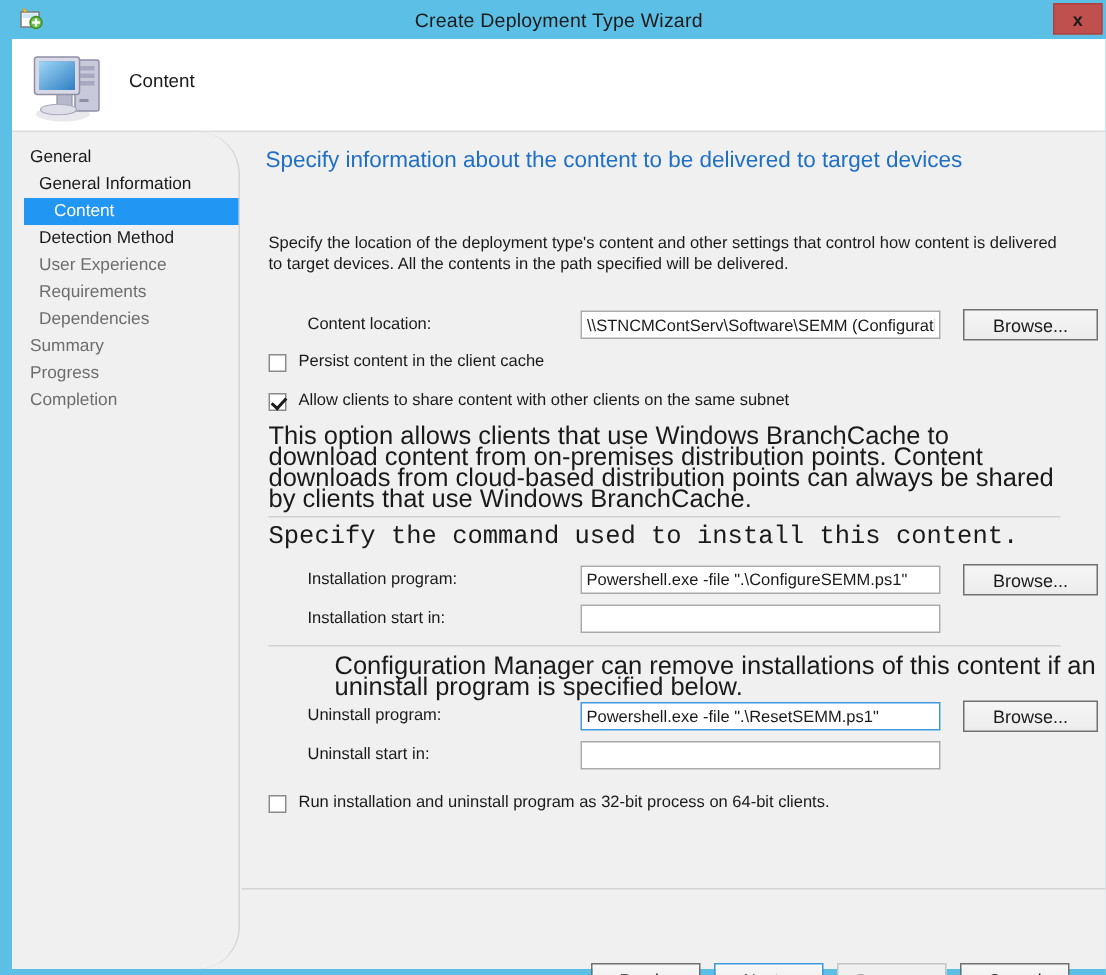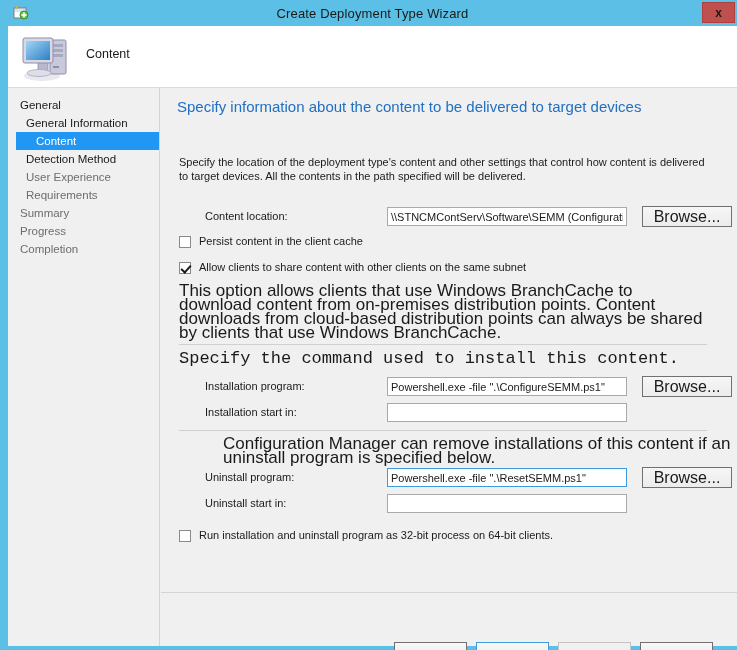--- a/index.html
+++ b/index.html
@@ -55,20 +55,21 @@
   .body{
     position:absolute;left:4px;top:88px;width:729px;height:558px;
     background:#f0f0f0;
   }
   .sidebar{
     position:absolute;left:0;top:0;width:152px;height:558px;
     background:#f0f0f0;
     border-right:1px solid #d4d4d4;
     box-sizing:border-box;
     padding-top:8px;
+    border-radius:28px;
   }
   .nav-item{
     height:18px;line-height:18px;
     font-size:11.5px;color:#1a1a1a;
     padding-left:12px;white-space:nowrap;cursor:default;
   }
   .nav-item.sub{padding-left:18px;}
   .nav-item.dim{color:#6d6d6d;}
   .nav-item.selected{
     background:#2196f3;color:#ffffff;
@@ -102,21 +103,21 @@
     font-size:11px;color:#1a1a1a;
     padding:1px 3px;outline:none;
   }
   .txt.focused{border:1px solid #3d9ade;}
   .browse{
     position:absolute;width:90px;height:21px;
     box-sizing:border-box;
     border:1px solid #707070;
     background:linear-gradient(#f6f6f6,#ececec);
     font-family:"Liberation Sans",sans-serif;
-    font-size:16px;color:#1a1a1a;cursor:pointer;
+    font-size:12px;color:#1a1a1a;cursor:pointer;
     display:flex;align-items:center;justify-content:center;
   }
   
   .chk-row{position:absolute;left:18px;display:flex;align-items:center;}
   .box{
     width:12px;height:12px;box-sizing:border-box;
     border:1px solid #8a8a8a;background:#fff;
     position:relative;flex:none;margin-top:1px;cursor:pointer;
   }
   .box.checked::after{
@@ -199,20 +200,21 @@
 
   <div class="body">
 
     <div class="sidebar">
       <div class="nav-item">General</div>
       <div class="nav-item sub">General Information</div>
       <div class="nav-item sub selected">Content</div>
       <div class="nav-item sub">Detection Method</div>
       <div class="nav-item sub dim">User Experience</div>
       <div class="nav-item sub dim">Requirements</div>
+      <div class="nav-item sub dim">Dependencies</div>
       <div class="nav-item dim">Summary</div>
       <div class="nav-item dim">Progress</div>
       <div class="nav-item dim">Completion</div>
     </div>
 
     <div class="pane">
 
       <div class="pane-title">Specify information about the content to be delivered to target devices</div>
       <div class="intro">Specify the location of the deployment type's content and other settings that control how content is delivered to target devices. All the contents in the path specified will be delivered.</div>
 

